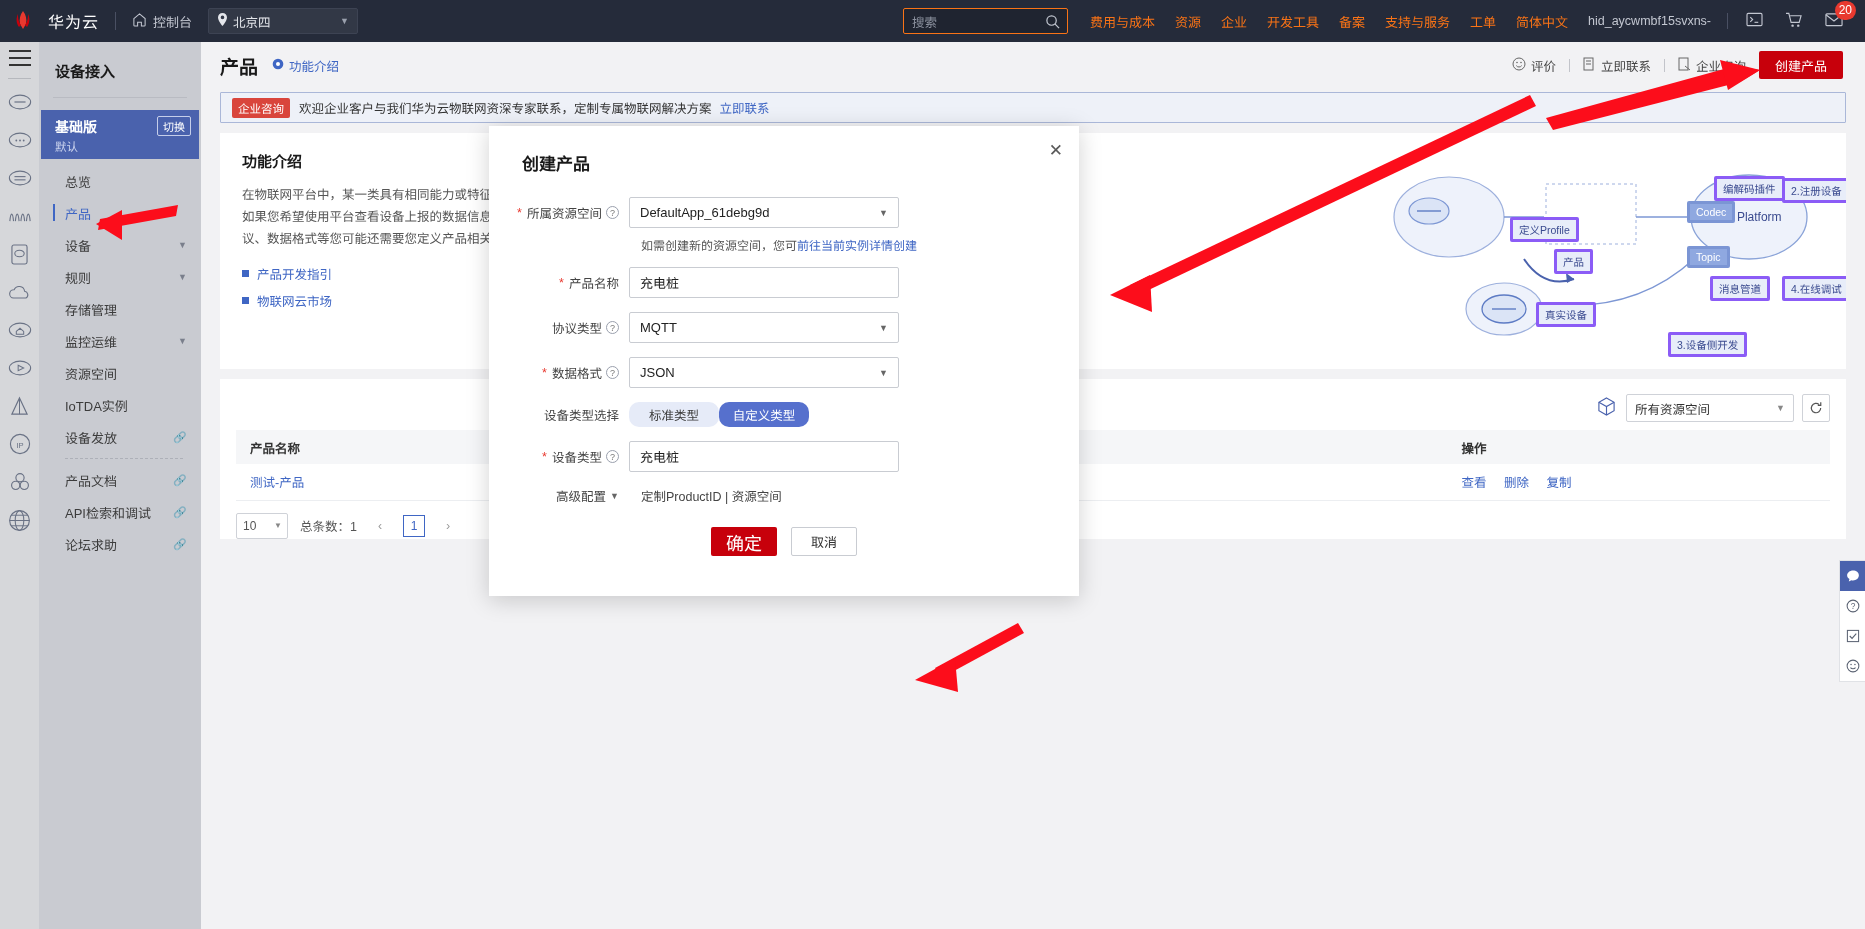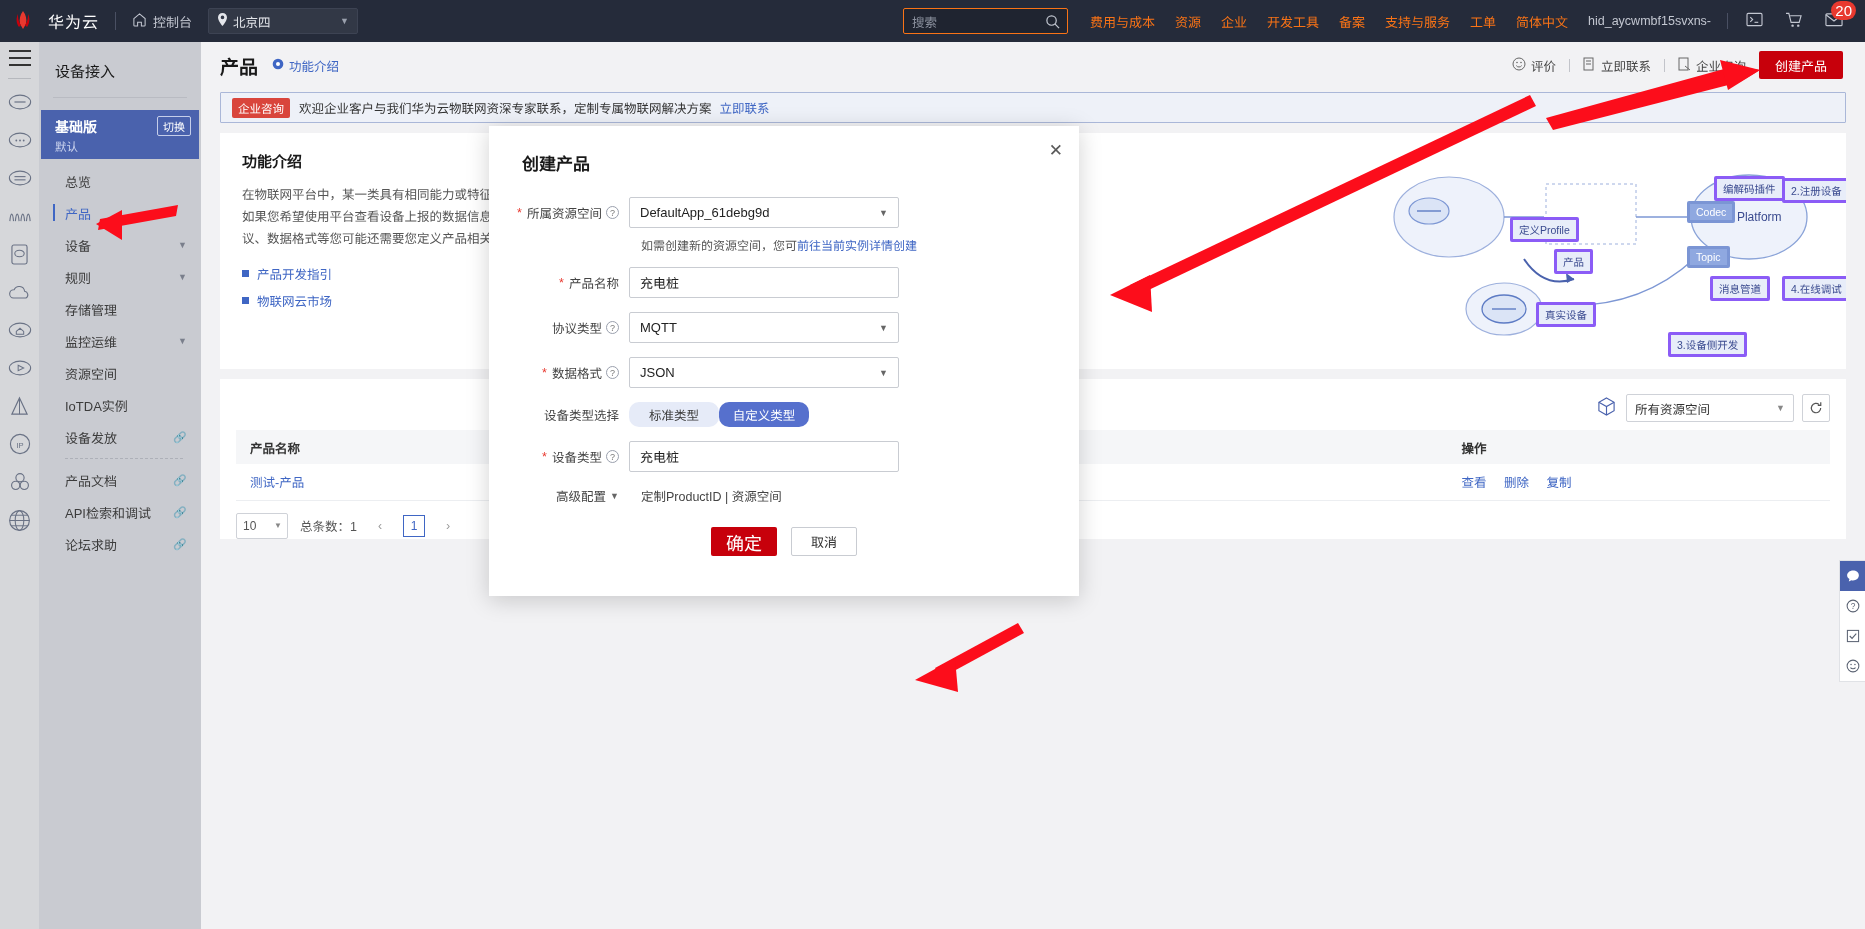--- a/index.html
+++ b/index.html
@@ -35,21 +35,21 @@
     border-radius: 2px; display: flex; align-items: center; padding: 0 8px;
     font-size: 12.5px; color: #8b919e; position: relative; margin-right: 22px;
   }
   .tb-search .mag { position: absolute; right: 7px; top: 5px; }
   .tb-link { font-size: 13px; color: #f97316; margin-right: 20px; white-space: nowrap; cursor: pointer; }
   .tb-user { font-size: 12.5px; color: #c3c7d1; margin-right: 16px; }
   .tb-sep2 { width: 1px; height: 16px; background: #4a5063; margin-right: 18px; }
   .tb-icon { margin-right: 22px; color: #c3c7d1; position: relative; cursor: pointer; }
   .badge {
     position: absolute; top: -11px; right: -13px; background: #e8392f; color: #fff;
-    border-radius: 11px; font-size: 15px; min-width: 21px; height: 19px; line-height: 19px;
+    border-radius: 11px; font-size: 12px; min-width: 21px; height: 19px; line-height: 19px;
     text-align: center; padding: 0 4px; font-weight: 500;
   }
 
   
   .rail {
     position: absolute; top: 42px; left: 0; width: 39px; height: 887px;
     background: #d6d7da; display: flex; flex-direction: column; align-items: center;
     padding-top: 8px; z-index: 20;
   }
   .rail .burger { width: 22px; height: 16px; margin-bottom: 10px; cursor: pointer; }
@@ -58,21 +58,21 @@
   .rail-icon {
     width: 30px; height: 30px; margin-bottom: 8px; display: flex;
     align-items: center; justify-content: center; color: #5a6272; cursor: pointer;
   }
 
   
   .sidemenu {
     position: absolute; top: 42px; left: 39px; width: 162px; height: 887px;
     background: #c9cbd1; z-index: 18; font-size: 13.5px; color: #333;
   }
-  .sm-title { padding: 18px 10px 0 16px; font-size: 15px; color: #1a1a1a; font-weight: 400; }
+  .sm-title { padding: 18px 10px 0 16px; font-size: 15px; color: #1a1a1a; font-weight: 700; }
   .sm-divider { margin: 16px 14px 0; border-top: 1px solid #b9bbc2; }
   .version-card {
     margin: 12px 2px 0 2px; background: #4a62ad; color: #fff; height: 49px;
     padding: 6px 10px 0 14px; position: relative; overflow: hidden;
   }
   .version-card .vtitle { font-size: 14px; font-weight: 600; }
   .version-card .vsub { font-size: 11.5px; color: #cdd5ef; margin-top: 2px; }
   .switch-btn {
     position: absolute; right: 8px; top: 6px; border: 1px solid #c5ceea;
     color: #fff; font-size: 11px; padding: 1px 5px; border-radius: 2px; cursor: pointer;

